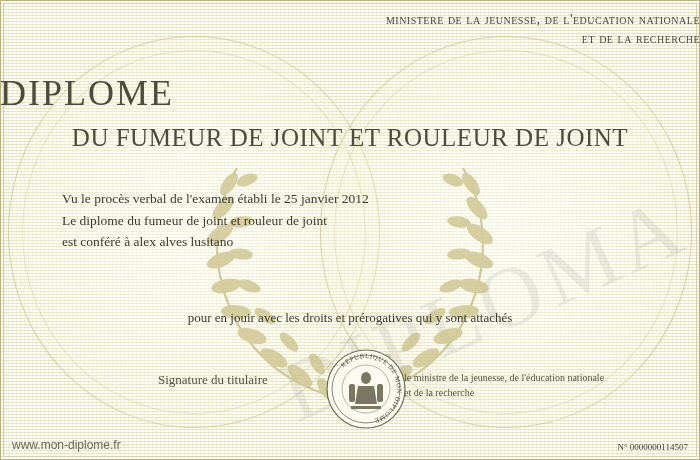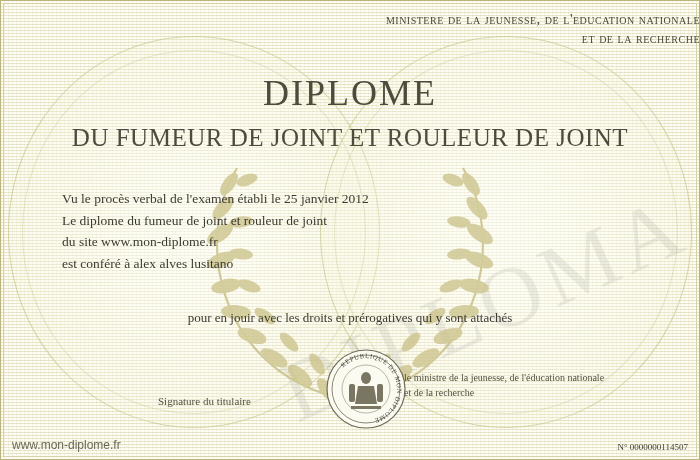--- a/index.html
+++ b/index.html
@@ -132,21 +132,21 @@
   }
   .ministry .line {
     display: block;
   }
 
   
   .title-main {
     position: absolute;
     top: 72px;
     left: 0; right: 0;
-    text-align: center;
+    text-align: left;
     font-size: 36px;
     letter-spacing: 2px;
     color: #4e4b3c;
   }
   .title-sub {
     position: absolute;
     top: 124px;
     left: 0; right: 0;
     text-align: center;
     font-size: 25px;
@@ -174,23 +174,22 @@
     text-align: center;
     font-size: 13px;
     color: #3d3a30;
   }
 
   
   .sig-left {
     position: absolute;
     left: 158px;
     top: 372px;
-    font-size: 11px;
+    font-size: 13px;
     color: #55513f;
-    margin-top: 23px;
   }
   .sig-right {
     position: absolute;
     left: 404px;
     top: 370px;
     font-size: 10px;
     line-height: 15px;
     color: #55513f;
   }
   .sig-right .sline { display: block; }
@@ -289,21 +288,20 @@
     <span class="line">Ministere de la Jeunesse, de l'Education Nationale</span>
     <span class="line">et de la Recherche</span>
   </div>
 
   <div class="title-main">DIPLOME</div>
   <div class="title-sub">DU FUMEUR DE JOINT ET ROULEUR DE JOINT</div>
 
   <div class="body-block">
     <span class="bline">Vu le procès verbal de l'examen établi le 25 janvier 2012</span>
     <span class="bline">Le diplome du fumeur de joint et rouleur de joint</span>
-    <span class="bline">du site www.mon-diplome.fr</span>
     <span class="bline">est conféré à alex alves lusitano</span>
   </div>
 
   <div class="enjoy">pour en jouir avec les droits et prérogatives qui y sont attachés</div>
 
   <div class="sig-left">Signature du titulaire</div>
   <div class="sig-right">
     <span class="sline">le ministre de la jeunesse, de l'éducation nationale</span>
     <span class="sline">et de la recherche</span>
   </div>

